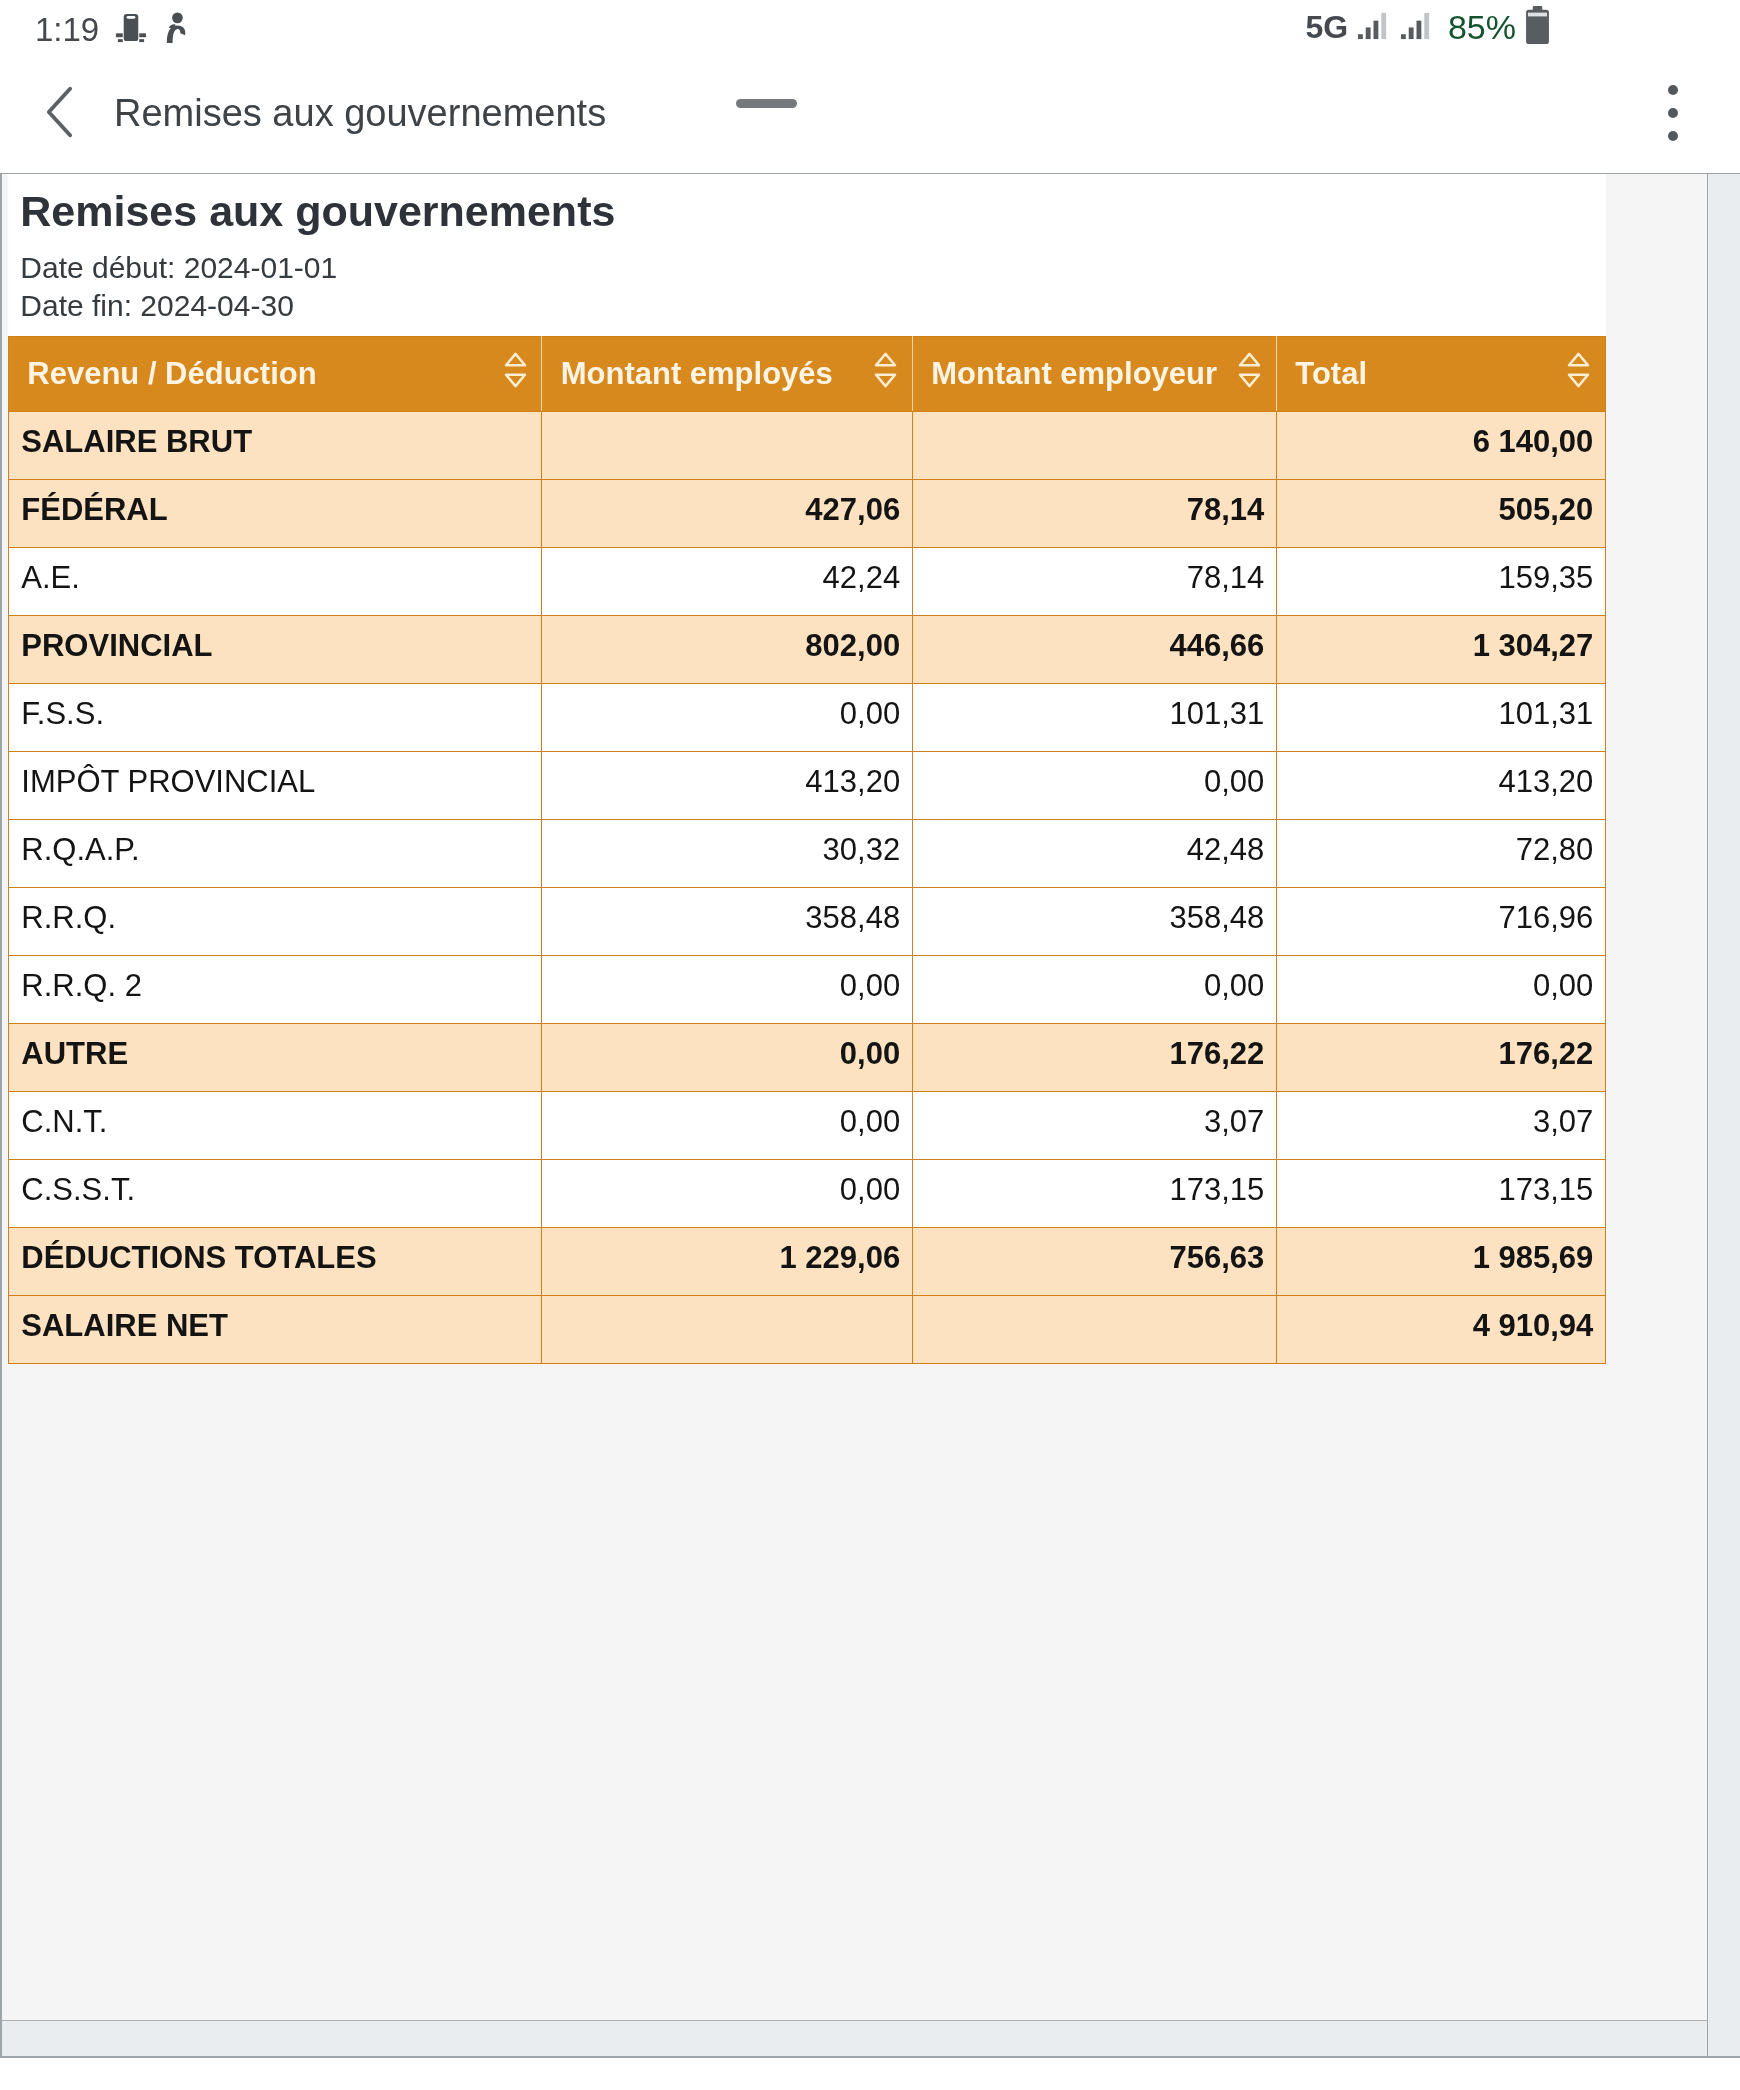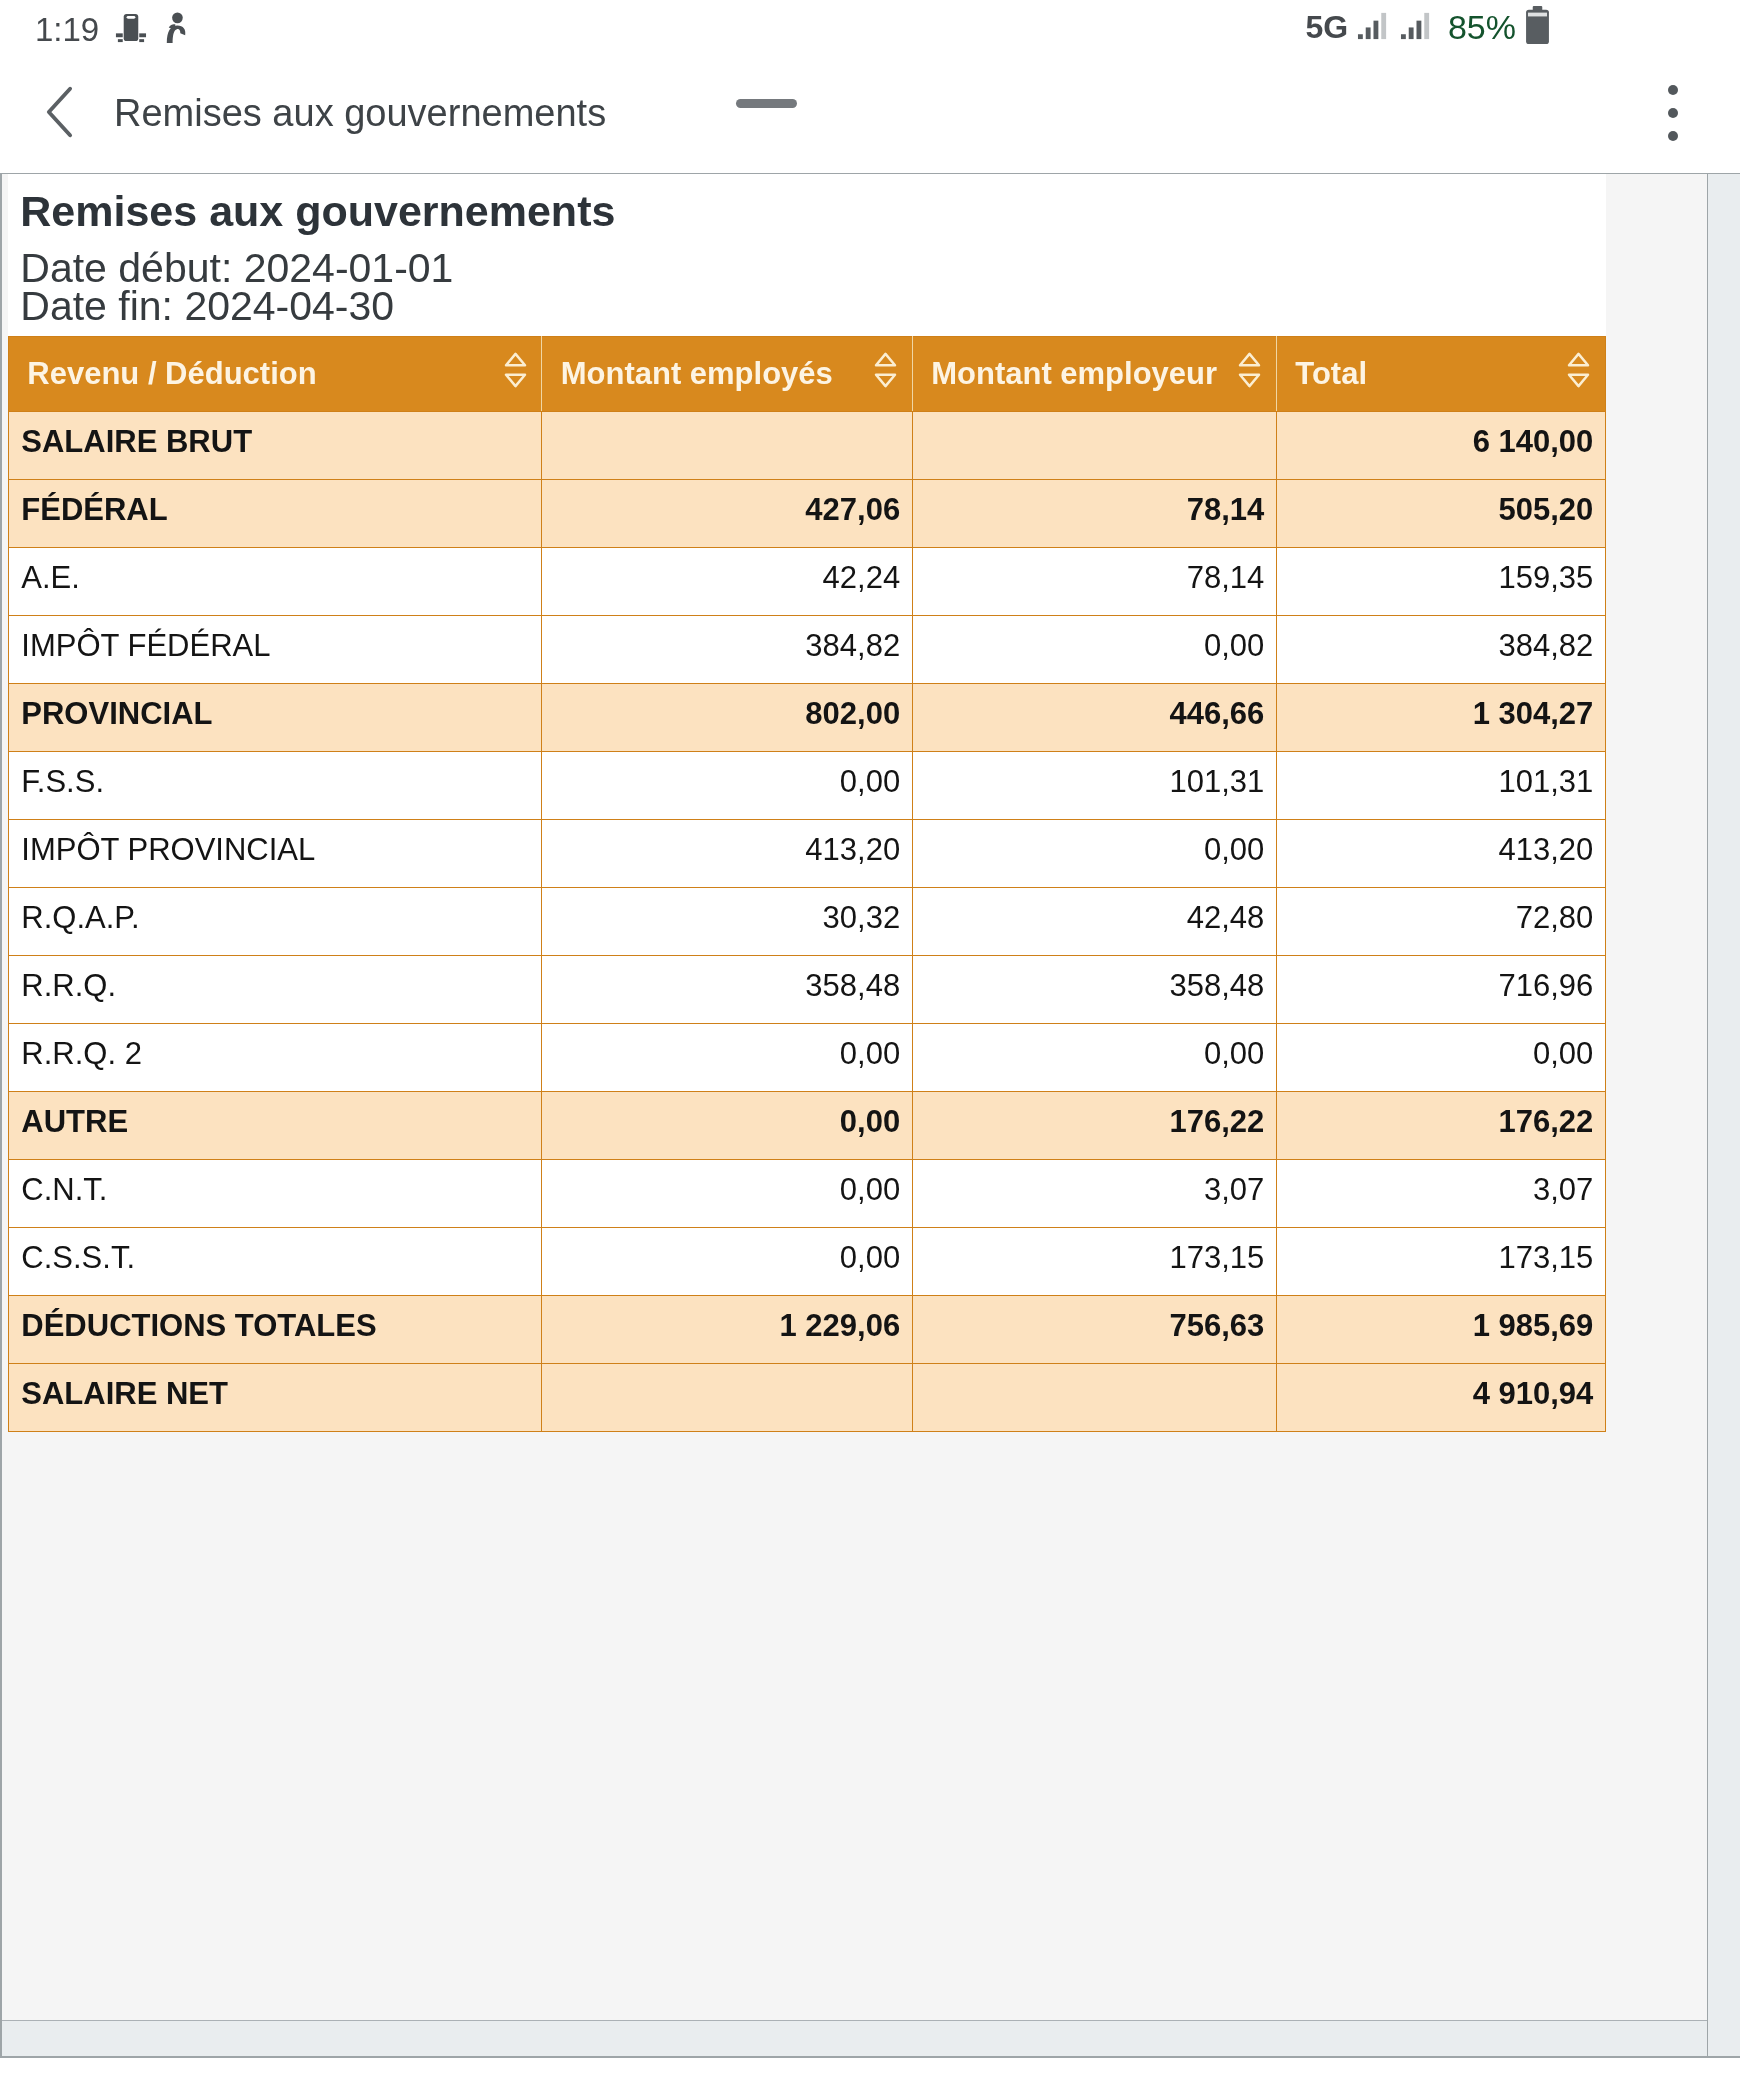--- a/index.html
+++ b/index.html
@@ -35,21 +35,21 @@
     position:absolute;top:173px;left:0;width:1741px;height:1885px;box-sizing:border-box;
     border-top:1.9px solid #9ea5a8;border-left:2.9px solid #9ea5a8;border-bottom:2.9px solid #9ea5a8;
     display:grid;grid-template-columns:1fr 34px;grid-template-rows:1fr 36px;background:#f5f5f5;
   }
   .sheet-content{grid-column:1;grid-row:1;background:#f5f5f5;overflow:hidden;}
   .vscroll{grid-column:2;grid-row:1 / span 2;background:#e9edef;border-left:1.9px solid #9ea5a8;}
   .hscroll{grid-column:1;grid-row:2;background:#e9edef;border-top:1.9px solid #abb1b5;}
   
   .card{margin-left:5.8px;width:1598px;background:#ffffff;box-sizing:border-box;padding-top:11.5px;}
   .report-heading{margin:0 0 0 12.5px;font-size:43px;line-height:50px;font-weight:bold;color:#2d3339;}
-  .dates{margin:13.4px 0 11.5px 12.5px;font-size:41px;line-height:38px;color:#363b3f;}
+  .dates{margin:13.4px 0 11.5px 12.5px;font-size:30px;line-height:38px;color:#363b3f;}
   
   table.report{
     width:100%;border-collapse:collapse;table-layout:fixed;
     font-size:31px;color:#141414;border:1.9px solid var(--table-border);
   }
   thead th{
     background:var(--accent);color:var(--header-text);font-weight:bold;height:62px;
     padding:6px;text-align:center;border-bottom:1.9px solid var(--table-border);cursor:pointer;
   }
   thead th + th{border-left:1.9px solid #f0d6a4;}
@@ -208,26 +208,20 @@
     <td class="c-num">427,06</td>
     <td class="c-num">78,14</td>
     <td class="c-num">505,20</td>
   </tr>
             <tr>
     <td class="c-label">A.E.</td>
     <td class="c-num">42,24</td>
     <td class="c-num">78,14</td>
     <td class="c-num">159,35</td>
   </tr>
-            <tr>
-    <td class="c-label">IMPÔT FÉDÉRAL</td>
-    <td class="c-num">384,82</td>
-    <td class="c-num">0,00</td>
-    <td class="c-num">384,82</td>
-  </tr>
             <tr class="em">
     <td class="c-label">PROVINCIAL</td>
     <td class="c-num">802,00</td>
     <td class="c-num">446,66</td>
     <td class="c-num">1 304,27</td>
   </tr>
             <tr>
     <td class="c-label">F.S.S.</td>
     <td class="c-num">0,00</td>
     <td class="c-num">101,31</td>

